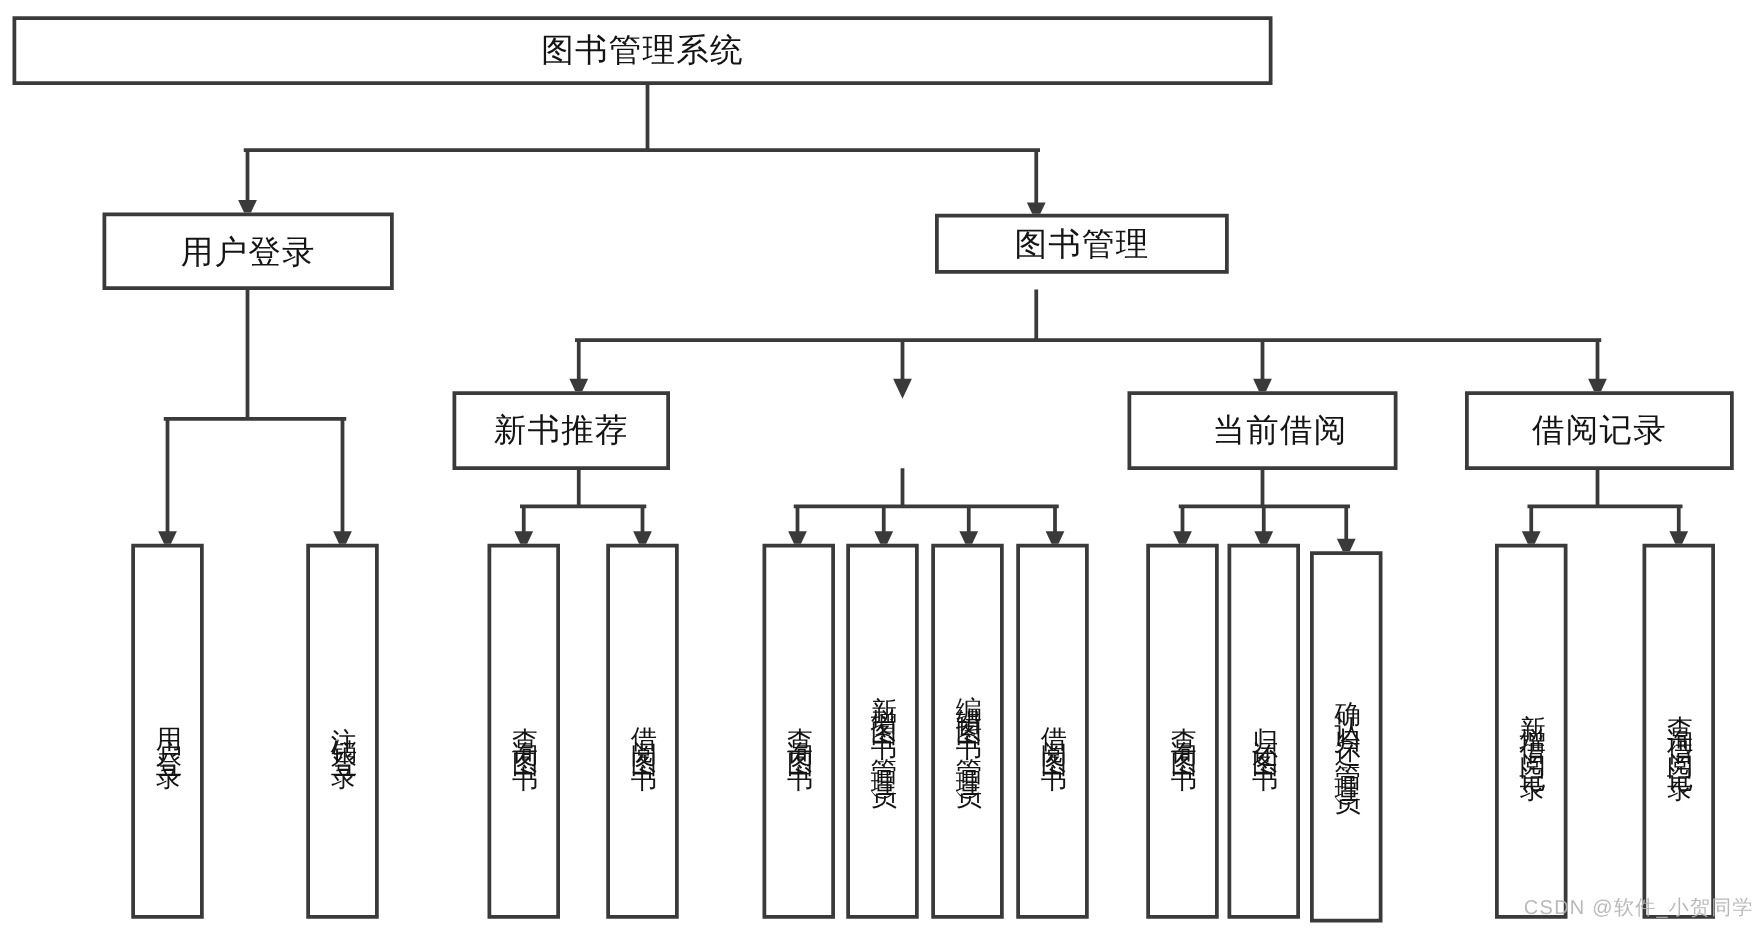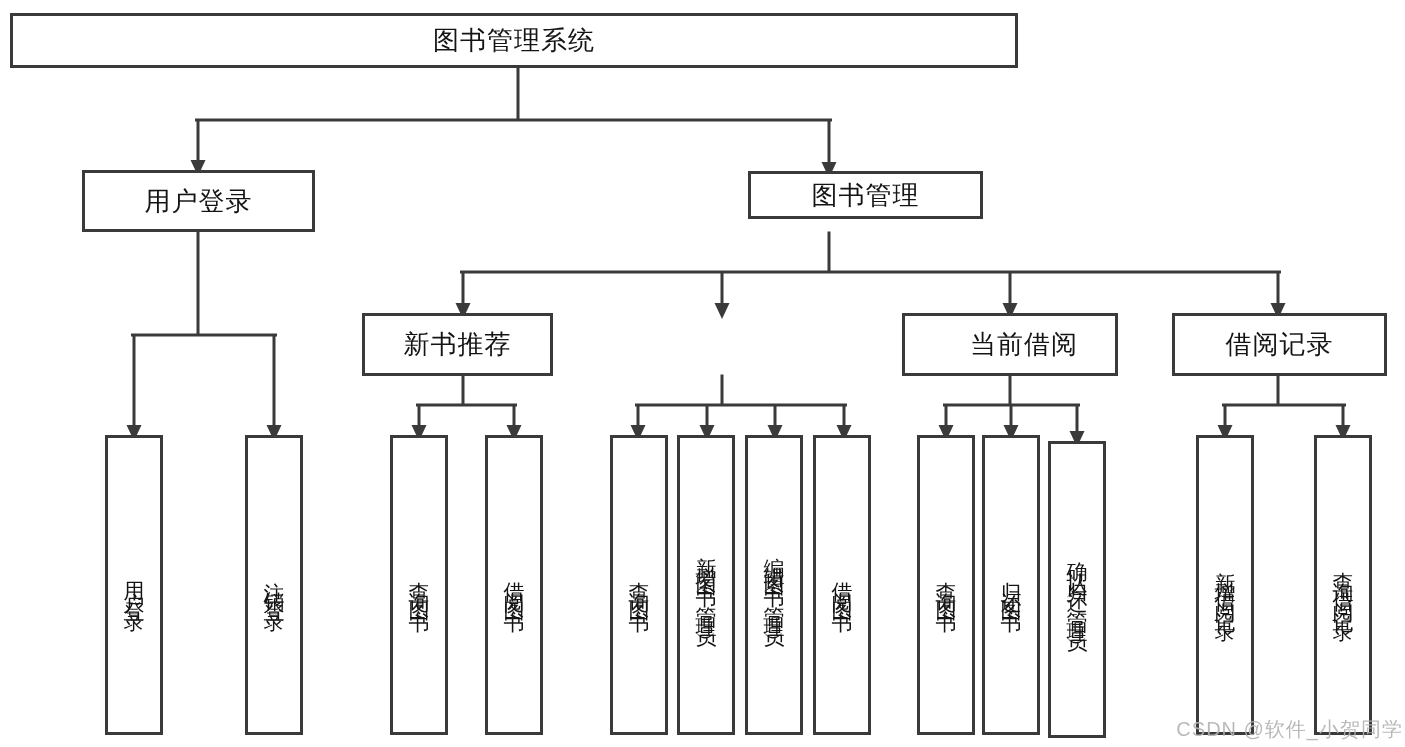--- a/index.html
+++ b/index.html
@@ -46,21 +46,21 @@
     writing-mode: vertical-rl;
     text-orientation: mixed;
     font-size: 21px;
     letter-spacing: 10px;
     white-space: normal;
   }
   .watermark {
     position: absolute;
     top: 716px;
     right: 2px;
-    font-size: 20px;
+    font-size: 16px;
     color: var(--wm);
     letter-spacing: 1px;
     opacity: 0.9;
     z-index: 5;
   }
 </style>
 </head>
 <body>
 
 <div class="canvas">
@@ -122,21 +122,21 @@
       <polygon points="1217.5,425 1232.5,425 1225,441"></polygon>
       <polygon points="1335.5,425 1350.5,425 1343,441"></polygon>
     </g>
   </svg>
 
   <div class="box" style="left:10px; top:13px; width:1008px; height:55px;">图书管理系统</div>
 
   <div class="box" style="left:82px; top:170px; width:233px; height:62px;">用户登录</div>
   <div class="box" style="left:712px; top:171px; width:235px; height:48px;margin-left:36px;">图书管理</div>
 
-  <div class="box" style="left:362px; top:313px; width:191px; height:63px;">新书推荐</div>
+  <div class="box" style="left:362px; top:313px; width:174px; height:63px;">新书推荐</div>
   <div class="box" style="left:902px; top:313px; width:216px; height:63px;padding-left:28px;">当前借阅</div>
   <div class="box" style="left:1172px; top:313px; width:215px; height:63px;text-align:center;">借阅记录</div>
 
   <div class="box leaf" style="left:105px; top:435px; width:58px; height:300px;">用户登录</div>
   <div class="box leaf" style="left:245px; top:435px; width:58px; height:300px;">注销登录</div>
 
   <div class="box leaf" style="left:390px; top:435px; width:58px; height:300px;">查询图书</div>
   <div class="box leaf" style="left:485px; top:435px; width:58px; height:300px;">借阅图书</div>
 
   <div class="box leaf" style="left:610px; top:435px; width:58px; height:300px;">查询图书</div>

